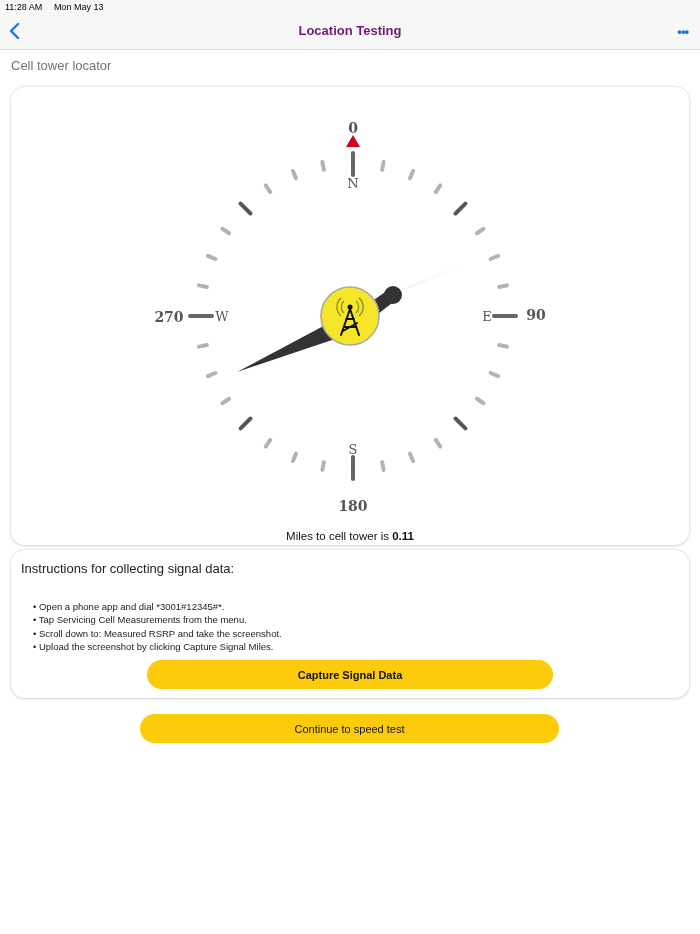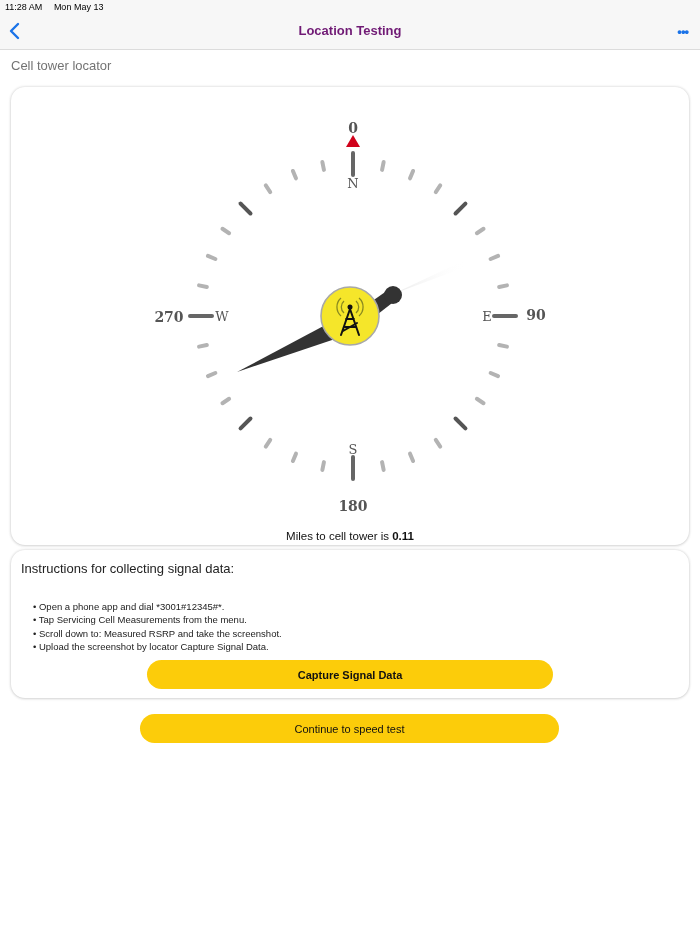--- a/index.html
+++ b/index.html
@@ -132,18 +132,18 @@
   </svg>
   <div class="miles"><span>Miles to cell tower is </span><b>0.11</b></div>
 </div>
 
 <div class="card instr-card">
   <div class="instr-head">Instructions for collecting signal data:</div>
   <ul class="instr-list">
     <li>Open a phone app and dial *3001#12345#*.</li>
     <li>Tap Servicing Cell Measurements from the menu.</li>
     <li>Scroll down to: Measured RSRP and take the screenshot.</li>
-    <li>Upload the screenshot by locator Capture Signal Data.</li>
+    <li>Upload the screenshot by clicking Capture Signal Miles.</li>
   </ul>
   <button class="btn capture-btn">Capture Signal Data</button>
 </div>
 
 <button class="btn continue-btn">Continue to speed test</button>
 
 </body></html>

